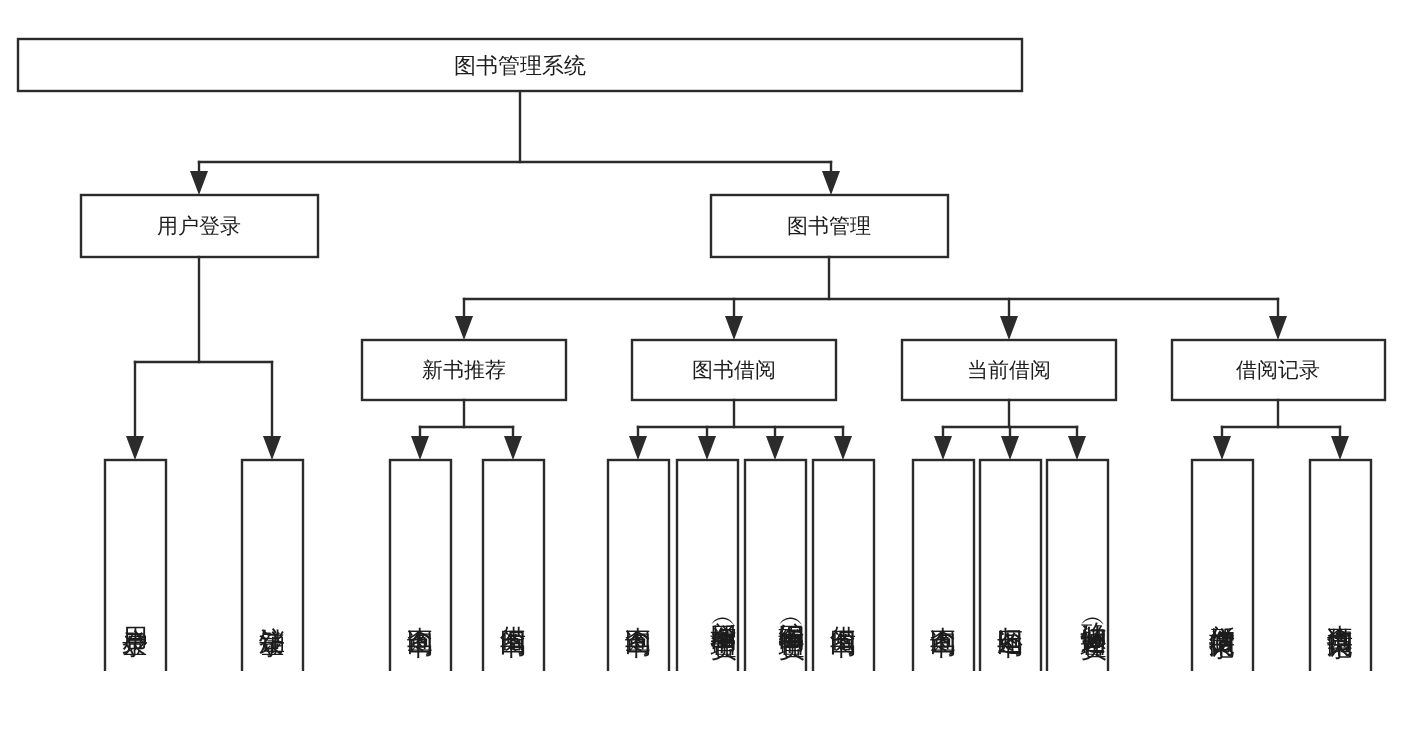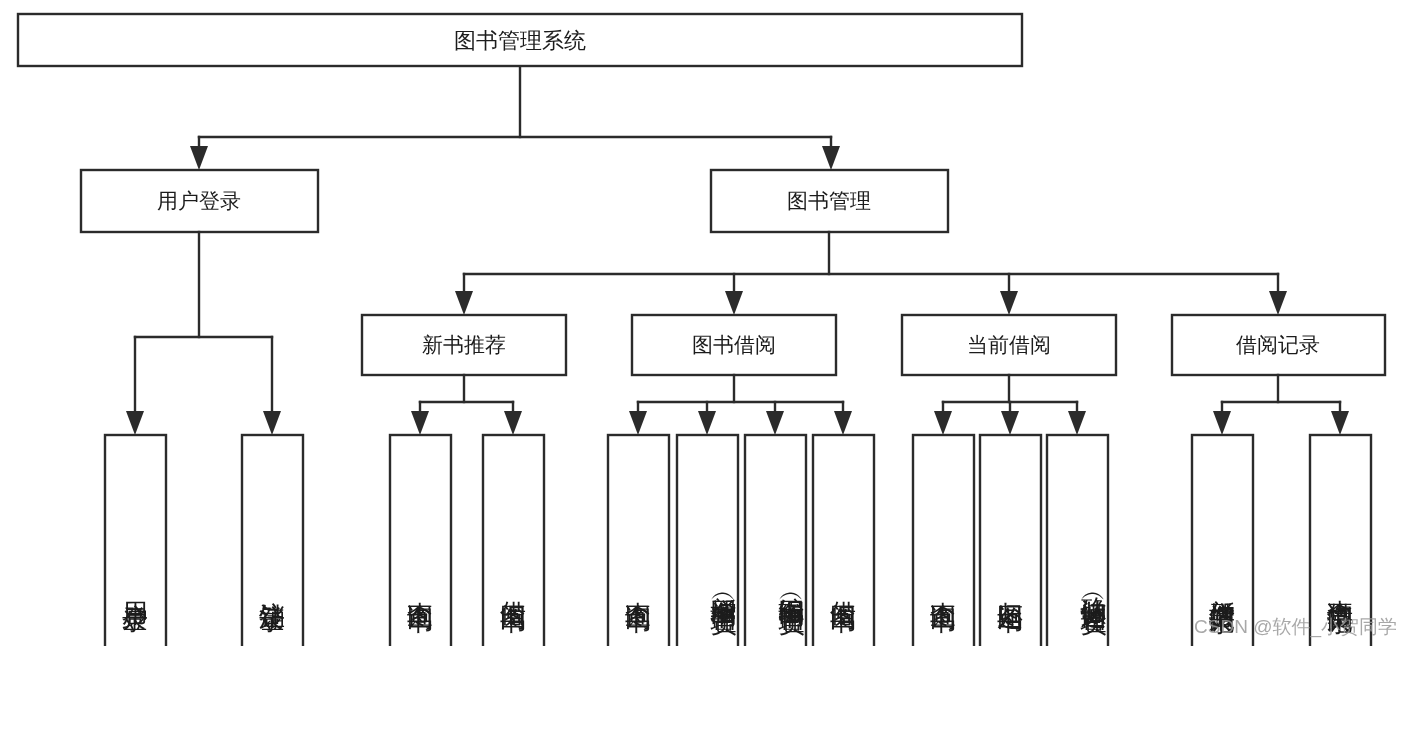--- a/index.html
+++ b/index.html
@@ -9,20 +9,21 @@
   }
   body {
     font-family: "Liberation Sans", "DejaVu Sans", sans-serif;
   }
   #diagram-root {
     position: relative;
     width: 1405px;
     height: 646px;
     background: #ffffff;
     overflow: hidden;
+    margin-top: 25px;
   }
   svg.diagram-canvas {
     position: absolute;
     left: 0;
     top: 0;
     width: 1405px;
     height: 747px;
   }
   .node-box {
     fill: #ffffff;
@@ -222,15 +223,14 @@
   <div class="vlabel" style="left:745px; top:443px; width:61px; height:284px; align-items:flex-start;">编辑图书（管理员）</div>
   <div class="vlabel" style="left:813px; top:435px; width:61px; height:300px;">借阅图书</div>
 
   <div class="vlabel" style="left:913px; top:435px; width:61px; height:300px;">查询图书</div>
   <div class="vlabel" style="left:980px; top:435px; width:61px; height:300px;">归还图书</div>
   <div class="vlabel" style="left:1047px; top:443px; width:61px; height:284px; align-items:flex-start;">确认归还（管理员）</div>
 
   <div class="vlabel" style="left:1192px; top:435px; width:61px; height:300px;">新增借阅记录</div>
   <div class="vlabel" style="left:1310px; top:435px; width:61px; height:300px;">查询借阅记录</div>
 
-  <div class="watermark">CSDN @软件_小贺同学</div>
 
 </div>
 
 </body></html>

